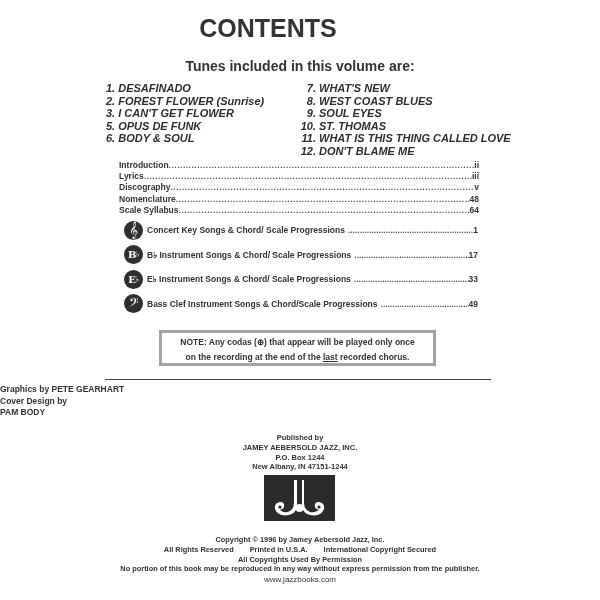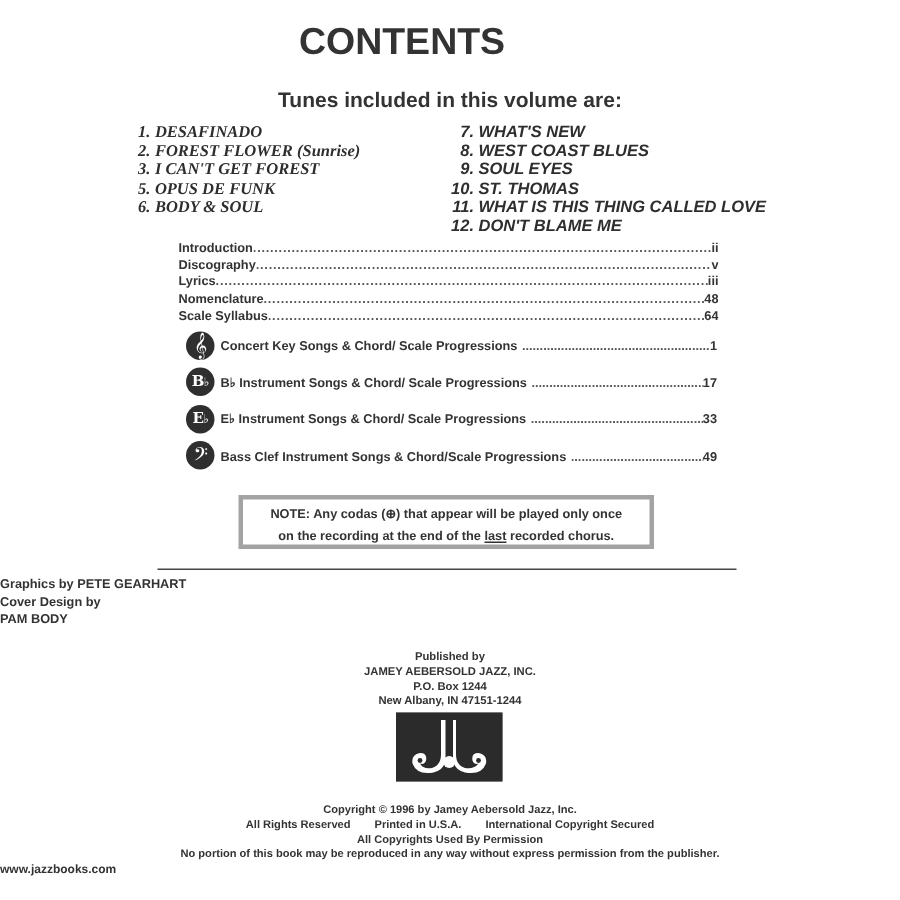--- a/index.html
+++ b/index.html
@@ -12,21 +12,21 @@
     }
     .subtitle {
       position: absolute; left: 0; top: 58px; width: 600px; text-align: center;
       font-size: 14px; font-weight: bold; color: #333;
     }
 
     .tunes-col {
       position: absolute; top: 82px; font-size: 11px; font-weight: bold; font-style: italic;
       line-height: 12.6px; color: #2e2e2e;
     }
-    .tunes-col.left { left: 92px; font-family: Liberation Serif, serif; }
+    .tunes-col.left { left: 106px; }
     .tunes-col.right { left: 296px; }
     .tune { white-space: nowrap; }
     .tune .num { display: inline-block; }
     .tunes-col.right .num { width: 20px; text-align: right; margin-right: 3px; }
     .tunes-col.left .num { margin-right: 3px; }
     .tune .sub { font-weight: bold; font-style: italic; }
 
     .toc {
       position: absolute; left: 119px; top: 160px; width: 360px;
       font-size: 8.5px; font-weight: bold; color: #333; line-height: 11.2px;
@@ -77,62 +77,62 @@
       position: absolute; left: 264px; top: 475px; width: 71px; height: 46px;
       background: #2b2b2b;
     }
 
     .copyright {
       position: absolute; left: 0; top: 535px; width: 600px; text-align: center;
       font-size: 7.4px; font-weight: bold; color: #333; line-height: 9.8px;
     }
     .copyright .gap { display: inline-block; width: 16px; }
     .website {
-      position: absolute; left: 0; top: 575px; width: 600px; 
-      font-size: 8px; font-weight: bold; color: #333;
+      position: absolute; left: 0; top: 575px; width: 600px; text-align: center;
+      font-size: 8px; font-weight: normal; color: #333;
     }
   </style>
 </head>
 <body>
 
 <div class="title">CONTENTS</div>
 <div class="subtitle">Tunes included in this volume are:</div>
 
 <div class="tunes-col left">
   <div class="tune"><span class="num">1.</span><span>DESAFINADO</span><span class="sub"></span></div>
   <div class="tune"><span class="num">2.</span><span>FOREST FLOWER</span><span class="sub"> (Sunrise)</span></div>
-  <div class="tune"><span class="num">3.</span><span>I CAN'T GET FOREST</span><span class="sub"></span></div>
+  <div class="tune"><span class="num">3.</span><span>I CAN'T GET FLOWER</span><span class="sub"></span></div>
   <div class="tune"><span class="num">5.</span><span>OPUS DE FUNK</span><span class="sub"></span></div>
   <div class="tune"><span class="num">6.</span><span>BODY &amp; SOUL</span><span class="sub"></span></div>
 </div>
 
 <div class="tunes-col right">
   <div class="tune"><span class="num">7.</span><span>WHAT'S NEW</span></div>
   <div class="tune"><span class="num">8.</span><span>WEST COAST BLUES</span></div>
   <div class="tune"><span class="num">9.</span><span>SOUL EYES</span></div>
   <div class="tune"><span class="num">10.</span><span>ST. THOMAS</span></div>
   <div class="tune"><span class="num">11.</span><span>WHAT IS THIS THING CALLED LOVE</span></div>
   <div class="tune"><span class="num">12.</span><span>DON'T BLAME ME</span></div>
 </div>
 
 <div class="toc">
   <div class="toc-row">
       <span class="label">Introduction</span>
       <span class="dots"></span>
       <span class="page">ii</span>
     </div>
   <div class="toc-row">
+      <span class="label">Lyrics</span>
+      <span class="dots"></span>
+      <span class="page">iii</span>
+    </div>
+  <div class="toc-row">
       <span class="label">Discography</span>
       <span class="dots"></span>
       <span class="page">v</span>
-    </div>
-  <div class="toc-row">
-      <span class="label">Lyrics</span>
-      <span class="dots"></span>
-      <span class="page">iii</span>
     </div>
   <div class="toc-row">
       <span class="label">Nomenclature</span>
       <span class="dots"></span>
       <span class="page">48</span>
     </div>
   <div class="toc-row">
       <span class="label">Scale  Syllabus</span>
       <span class="dots"></span>
       <span class="page">64</span>

